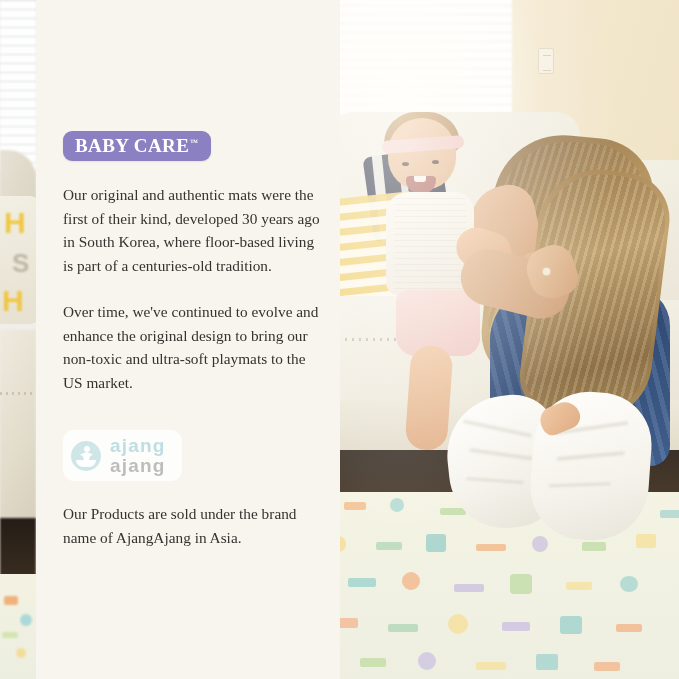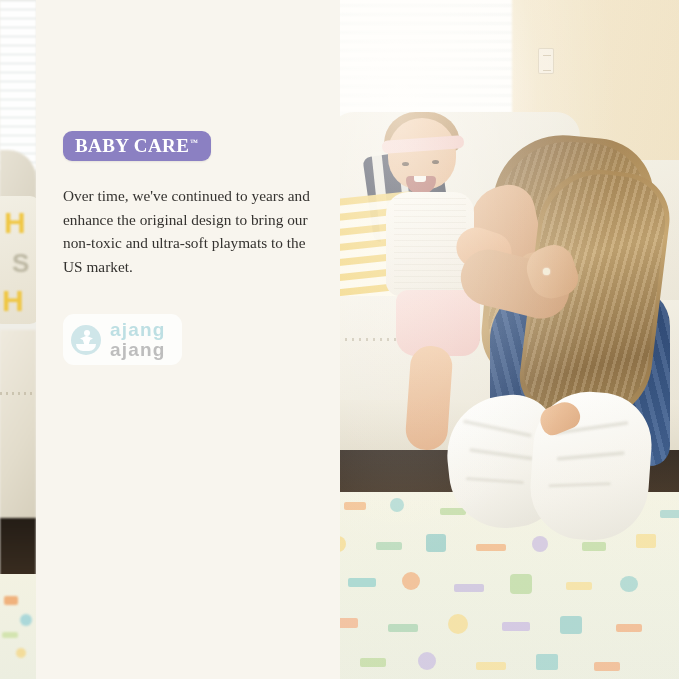--- a/index.html
+++ b/index.html
@@ -388,35 +388,37 @@
       <div class="ls-shape" style="left:16px; top:74px; width:10px; height:10px; background:#f4d98e; border-radius:50%;"></div>
     </div>
   </div>
 
   <div class="panel">
     <div class="panel-inner">
 
       <div class="badge"><span>BABY CARE</span><span class="tm">™</span></div>
 
 
-
-      <p class="para second">Over time, we've continued to years and enhance the original design to bring our non-toxic and ultra-soft playmats to the US market.</p>
+      <p class="para">Our original and authentic mats were the first of their kind, developed 30 years ago in South Korea, where floor-based living is part of a centuries-old tradition.</p>
+
+      <p class="para second">Over time, we've continued to evolve and enhance the original design to bring our non-toxic and ultra-soft playmats to the US market.</p>
 
       <div class="ajang-wrap">
         <div class="ajang-mark">
           <div class="fig-head"></div>
           <div class="fig-body"></div>
           <div class="fig-base"></div>
         </div>
         <div class="ajang-text">
           <span class="ajang-line top">ajang</span>
           <span class="ajang-line bot">ajang</span>
         </div>
       </div>
 
+      <p class="para last">Our Products are sold under the brand name of AjangAjang in Asia.</p>
 
     </div>
   </div>
 
   <div class="photo">
     <div class="ph wall"></div>
     <div class="ph window"></div>
     <div class="ph window-glow"></div>
     <div class="ph outlet"></div>
 

